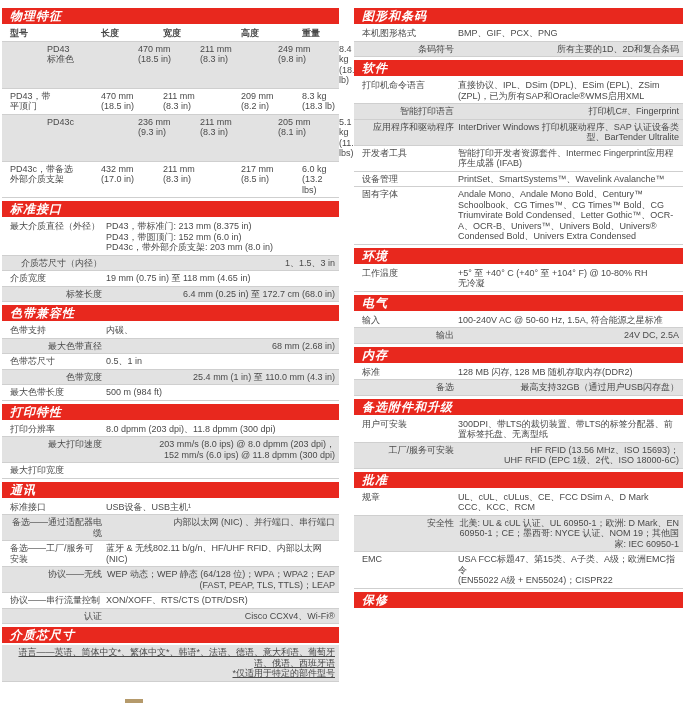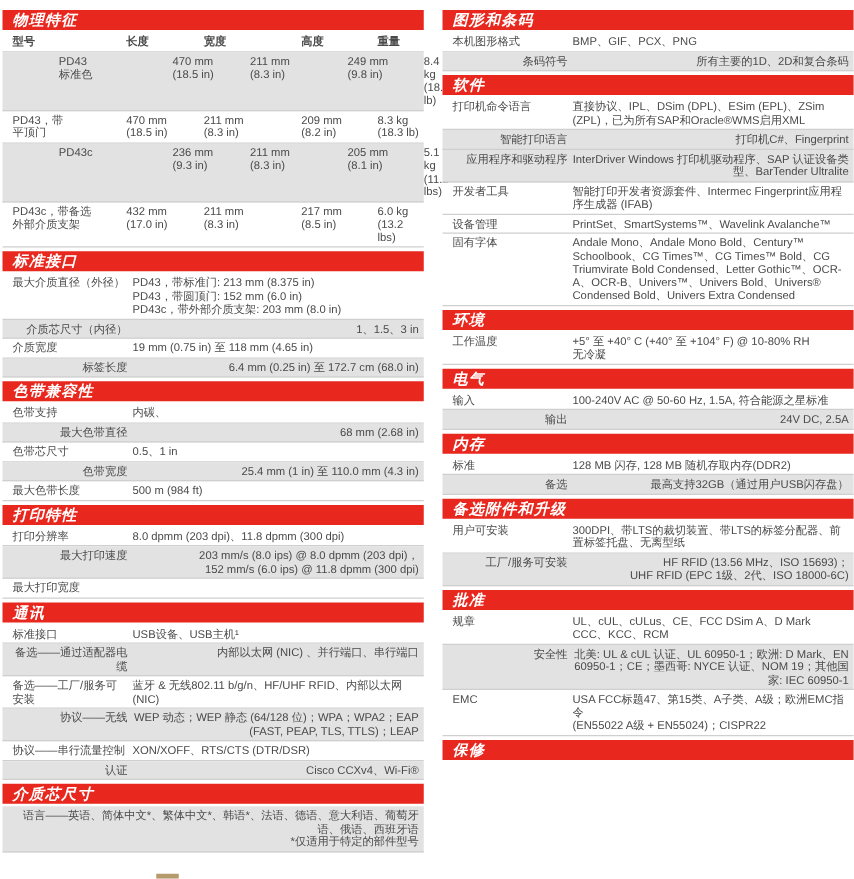--- a/index.html
+++ b/index.html
@@ -27,21 +27,21 @@
     margin:3px 0 2px 0;letter-spacing:1px;font-style:italic;
   }
   .col > .sec-header:first-child{margin-top:0;}
   .row{
     display:flex;align-items:flex-start;
     padding:2px 4px 2px 8px;border-bottom:1px solid var(--border);
   }
   .row.shaded{background:var(--shaded);text-align:right;}
   .row .label{width:92px;flex:0 0 92px;padding-right:4px;white-space:pre-line;}
   .row .value{flex:1;white-space:pre-line;}
-  .row.full{display:block;white-space:pre-line;}
+  .row.full{display:block;white-space:pre-line;text-decoration:underline;}
   .trow{
     display:flex;align-items:flex-start;
     padding:2px 0 2px 8px;border-bottom:1px solid var(--border);
   }
   .trow.shaded{background:var(--shaded);padding-left:45px;}
   .trow .tcell{white-space:pre-line;padding-right:2px;}
   .trow .tcell:nth-child(1){width:89px;flex:0 0 89px;}
   .trow .tcell:nth-child(2){width:60px;flex:0 0 60px;}
   .trow .tcell:nth-child(3){width:58px;flex:0 0 58px;}
   .trow .tcell:nth-child(4){width:59px;flex:0 0 59px;margin-left:18px;}

